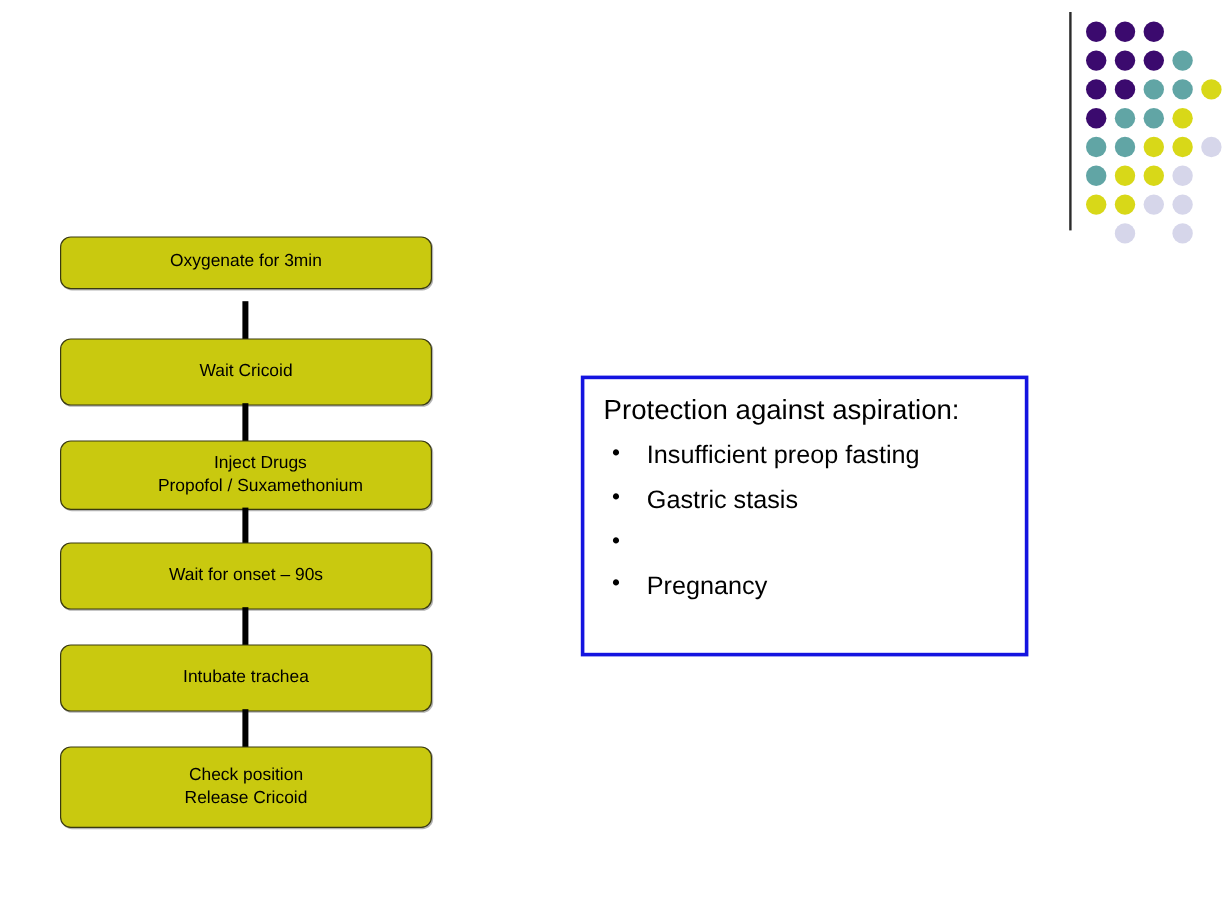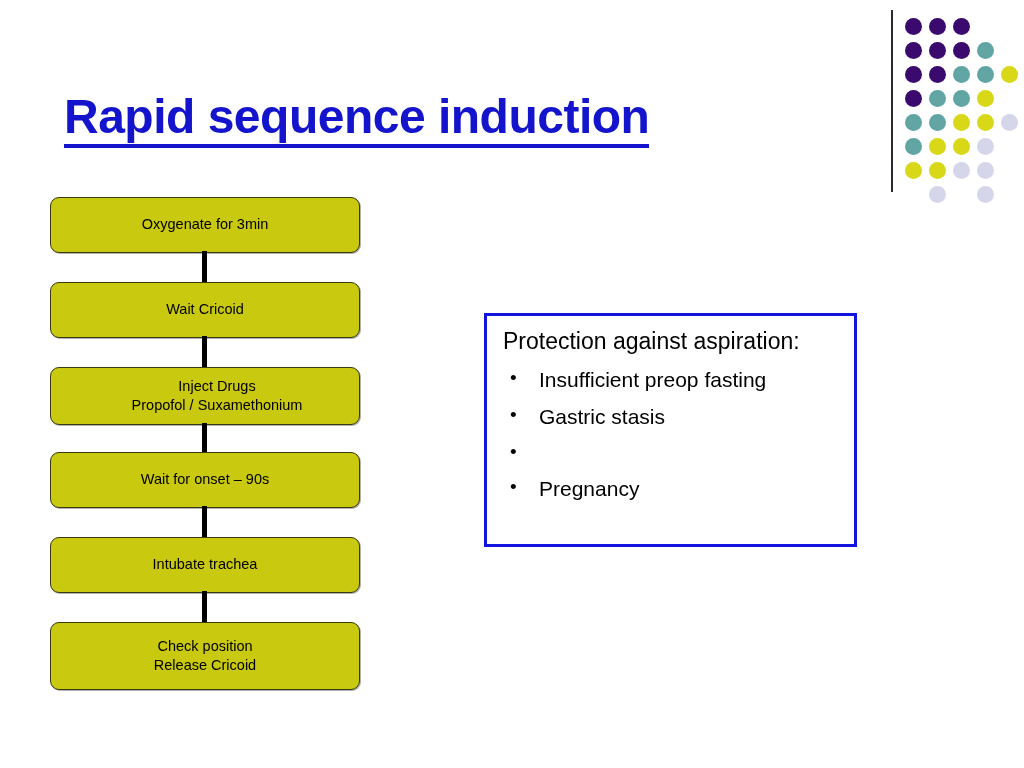--- a/index.html
+++ b/index.html
@@ -152,26 +152,23 @@
     position: absolute;
     right: 55px;
     top: 3px;
   }
 </style>
 </head>
 <body>
 
 <div id="slide">
 
-  <div id="slide-title">
-    <span class="title-text">Rapid sequence induction</span>
-  </div>
 
   <div id="flowchart">
-      <div class="flow-box" style="top: 0px; height: 56px;">
+      <div class="flow-box" style="top: 0px; height: 44px;">
         <div>Oxygenate for 3min</div>
       </div>
       <div class="flow-connector" style="top: 54px; height: 33px;"></div>
       <div class="flow-box" style="top: 85px; height: 56px;">
         <div>Wait Cricoid</div>
       </div>
       <div class="flow-connector" style="top: 139px; height: 33px;"></div>
       <div class="flow-box" style="top: 170px; height: 58px; padding-left: 24px;">
         <div>Inject Drugs<br>Propofol / Suxamethonium</div>
       </div>

